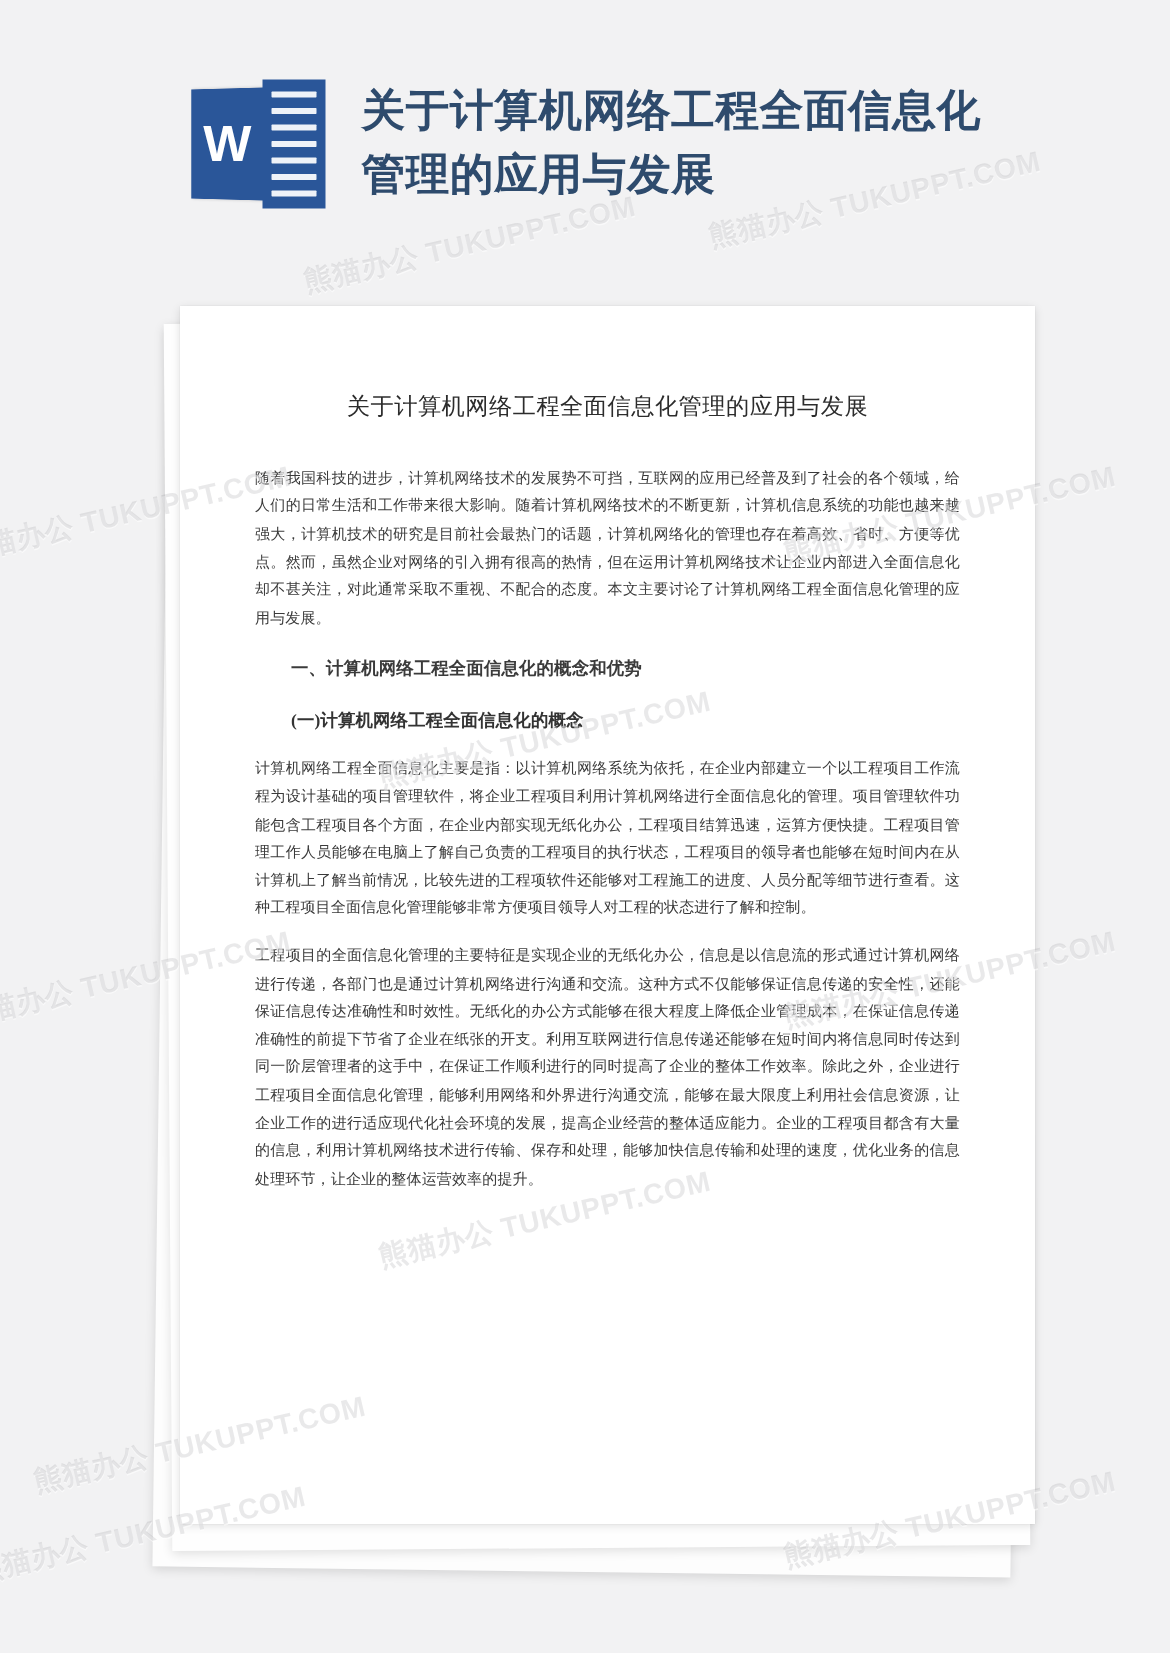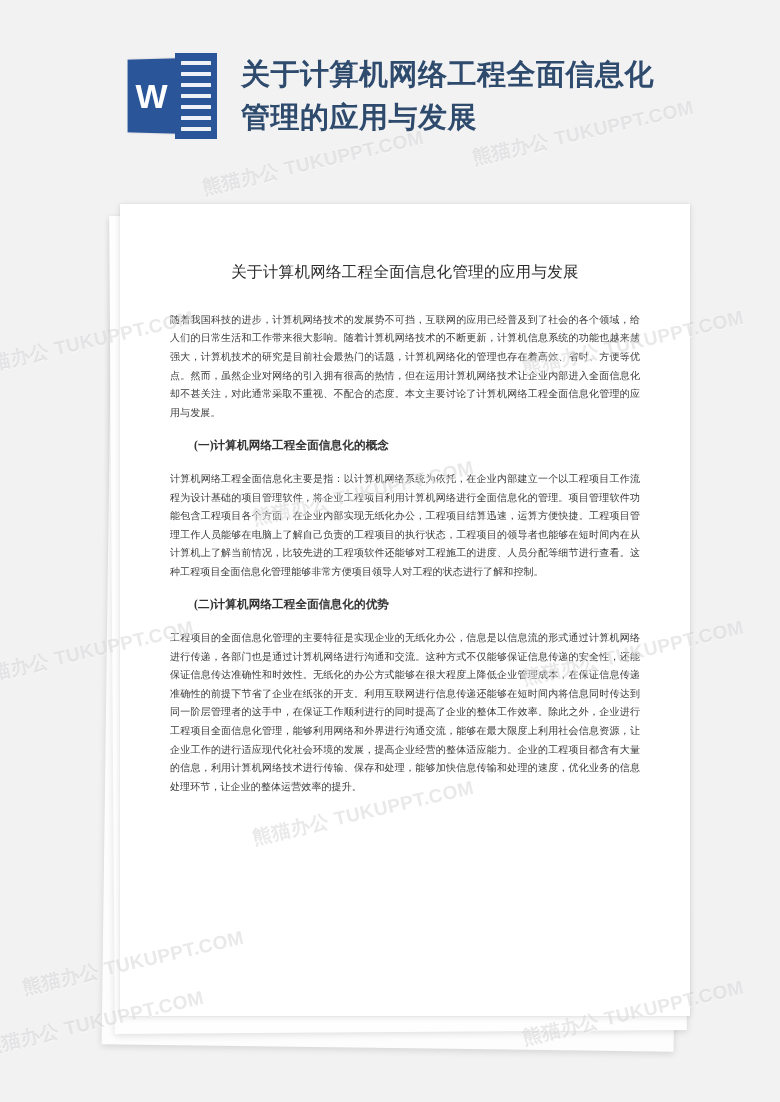--- a/index.html
+++ b/index.html
@@ -222,23 +222,23 @@
       </div>
     </div>
     <div class="header-title">关于计算机网络工程全面信息化管理的应用与发展</div>
   </div>
 </div>
 
 <div class="doc">
   <div class="doc-title">关于计算机网络工程全面信息化管理的应用与发展</div>
   <div id="doc-body">
       <p class="body-para">随着我国科技的进步，计算机网络技术的发展势不可挡，互联网的应用已经普及到了社会的各个领域，给人们的日常生活和工作带来很大影响。随着计算机网络技术的不断更新，计算机信息系统的功能也越来越强大，计算机技术的研究是目前社会最热门的话题，计算机网络化的管理也存在着高效、省时、方便等优点。然而，虽然企业对网络的引入拥有很高的热情，但在运用计算机网络技术让企业内部进入全面信息化却不甚关注，对此通常采取不重视、不配合的态度。本文主要讨论了计算机网络工程全面信息化管理的应用与发展。</p>
+      <p class="heading-1">一、计算机网络工程全面信息化的概念和优势</p>
       <p class="heading-2">(一)计算机网络工程全面信息化的概念</p>
       <p class="body-para">计算机网络工程全面信息化主要是指：以计算机网络系统为依托，在企业内部建立一个以工程项目工作流程为设计基础的项目管理软件，将企业工程项目利用计算机网络进行全面信息化的管理。项目管理软件功能包含工程项目各个方面，在企业内部实现无纸化办公，工程项目结算迅速，运算方便快捷。工程项目管理工作人员能够在电脑上了解自己负责的工程项目的执行状态，工程项目的领导者也能够在短时间内在从计算机上了解当前情况，比较先进的工程项软件还能够对工程施工的进度、人员分配等细节进行查看。这种工程项目全面信息化管理能够非常方便项目领导人对工程的状态进行了解和控制。</p>
-      <p class="heading-2">(二)计算机网络工程全面信息化的优势</p>
       <p class="body-para">工程项目的全面信息化管理的主要特征是实现企业的无纸化办公，信息是以信息流的形式通过计算机网络进行传递，各部门也是通过计算机网络进行沟通和交流。这种方式不仅能够保证信息传递的安全性，还能保证信息传达准确性和时效性。无纸化的办公方式能够在很大程度上降低企业管理成本，在保证信息传递准确性的前提下节省了企业在纸张的开支。利用互联网进行信息传递还能够在短时间内将信息同时传达到同一阶层管理者的这手中，在保证工作顺利进行的同时提高了企业的整体工作效率。除此之外，企业进行工程项目全面信息化管理，能够利用网络和外界进行沟通交流，能够在最大限度上利用社会信息资源，让企业工作的进行适应现代化社会环境的发展，提高企业经营的整体适应能力。企业的工程项目都含有大量的信息，利用计算机网络技术进行传输、保存和处理，能够加快信息传输和处理的速度，优化业务的信息处理环节，让企业的整体运营效率的提升。</p>
     </div>
 </div>
 
 <div class="watermark-layer">
   <div class="wm" style="left:-30px;  top:330px;">熊猫办公 TUKUPPT.COM</div>
   <div class="wm" style="left:-30px;  top:640px;">熊猫办公 TUKUPPT.COM</div>
   <div class="wm" style="left:-20px;  top:1010px;">熊猫办公 TUKUPPT.COM</div>
   <div class="wm" style="left:200px;  top:150px;">熊猫办公 TUKUPPT.COM</div>
   <div class="wm" style="left:250px;  top:480px;">熊猫办公 TUKUPPT.COM</div>

